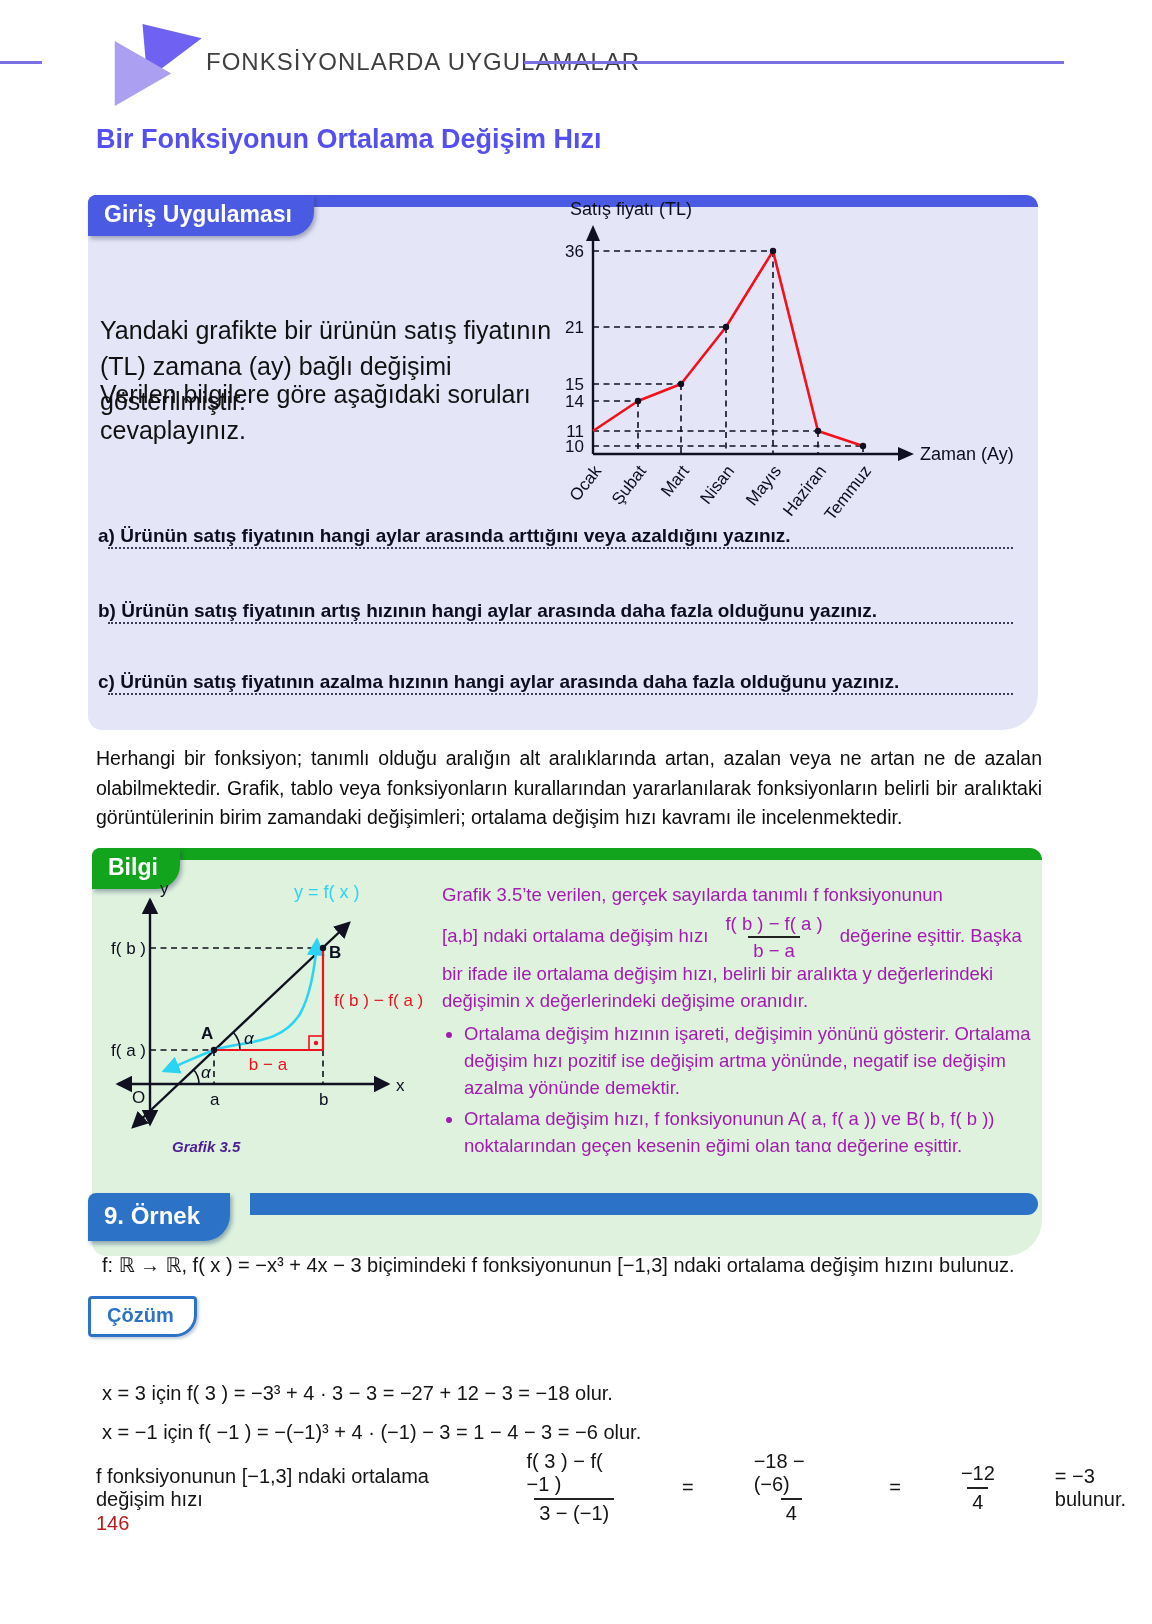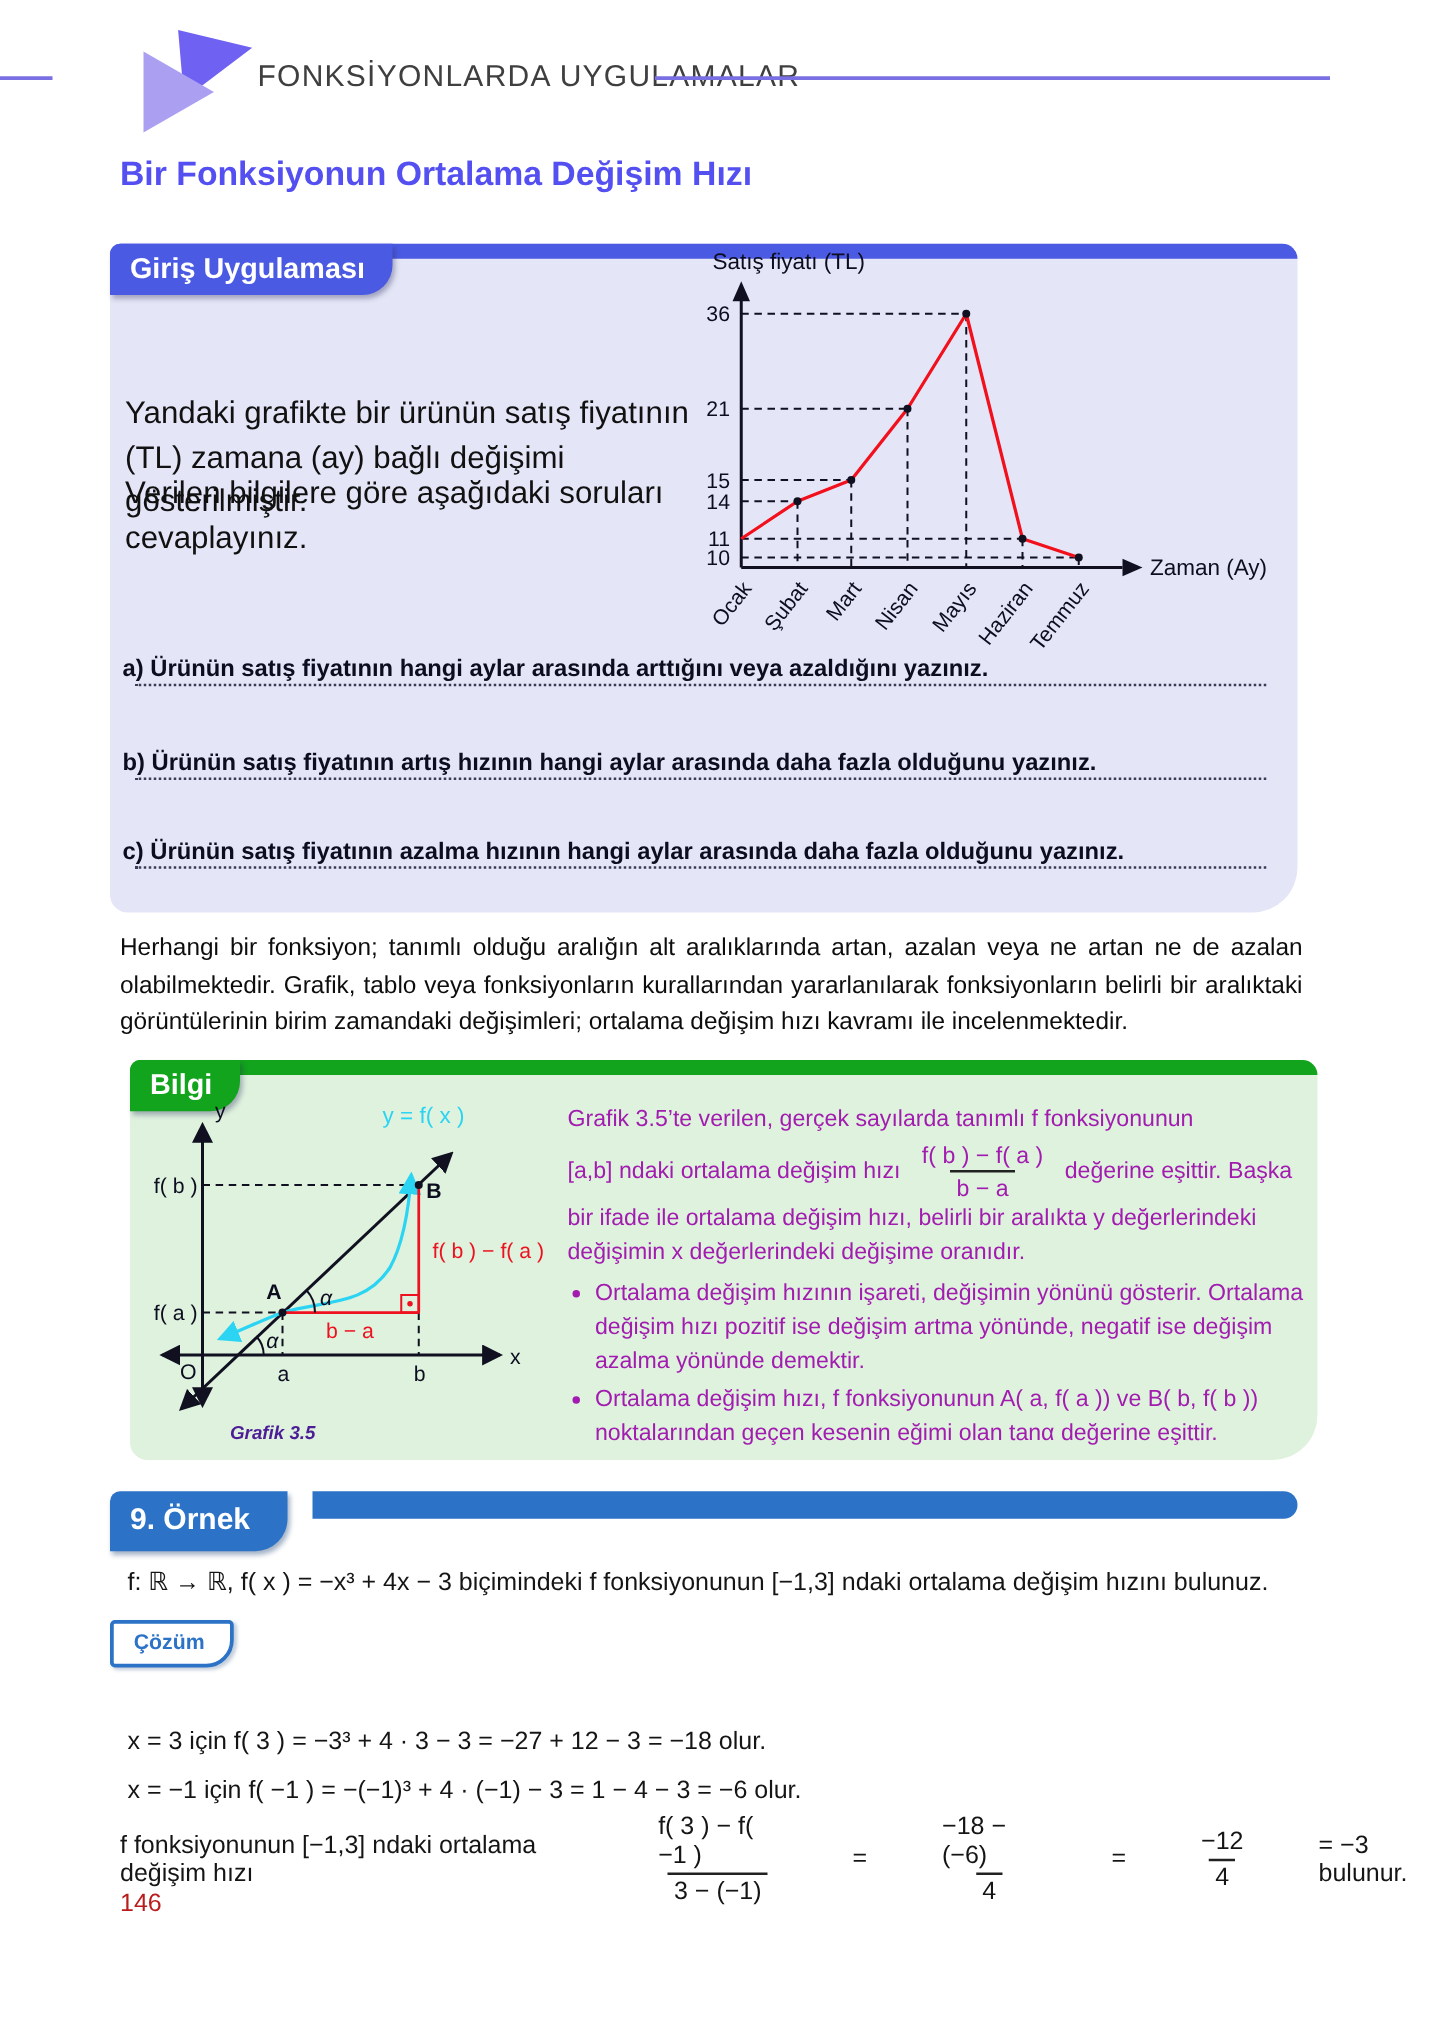--- a/index.html
+++ b/index.html
@@ -46,21 +46,21 @@
 
   .frac{display:inline-flex;flex-direction:column;align-items:center;vertical-align:middle;
         margin:0 7px;line-height:1.15;}
   .frac .num{padding:0 5px 2px;}
   .frac .den{border-top:2px solid #222;padding:2px 5px 0;}
 
   .ornek-bar{position:absolute;background:#2c73c8;border-radius:0 12px 12px 0;}
   .ornek-badge{position:absolute;background:#2c73c8;color:#fff;font-weight:bold;font-size:24px;
                padding:9px 30px 11px 16px;border-radius:8px 0 26px 0;box-shadow:2px 3px 4px rgba(20,60,110,.4);}
   .cozum-badge{position:absolute;background:#fff;border:3px solid #2c73c8;color:#2c73c8;
-               font-weight:bold;font-size:17px;padding:5px 20px 7px 16px;border-radius:4px 4px 22px 4px;
+               font-weight:bold;font-size:20px;padding:5px 20px 7px 16px;border-radius:4px 4px 22px 4px;
                box-shadow:2px 2px 3px rgba(20,60,110,.25);}
   .math{font-size:20px;color:#151515;}
   .mrow{display:flex;align-items:center;gap:48px;}
   .pagenum{font-size:20px;color:#b91c1c;}
 </style>
 </head>
 <body>
 
 <div class="page">
 
@@ -144,21 +144,21 @@
 
     <div class="q" style="left:10px;top:476px;width:930px;">
       <span>c)</span>
       <span>Ürünün satış fiyatının azalma hızının hangi aylar arasında daha fazla olduğunu yazınız.</span>
     </div>
     <div class="ansline" style="left:20px;top:498px;width:905px;"></div>
   </section>
 
   <p class="abs bodypara" style="left:96px;top:744px;width:946px;">Herhangi bir fonksiyon; tanımlı olduğu aralığın alt aralıklarında artan, azalan veya ne artan ne de azalan olabilmektedir. Grafik, tablo veya fonksiyonların kurallarından yararlanılarak fonksiyonların belirli bir aralıktaki görüntülerinin birim zamandaki değişimleri; ortalama değişim hızı kavramı ile incelenmektedir.</p>
 
-  <section class="panel panel-bilgi" style="left:104px;top:848px;width:950px;height:320px;">
+  <section class="panel panel-bilgi" style="left:92px;top:848px;width:950px;height:408px;">
     <div class="ptopbar bar-green"></div>
     <div class="badge badge-green">Bilgi</div>
 
     <svg class="abs" style="left:6px;top:30px;" width="336" height="258" viewBox="0 0 336 258">
       <defs>
         <marker id="arB" viewBox="0 0 10 10" refX="8.5" refY="5" markerWidth="7" markerHeight="7" orient="auto-start-reverse">
             <path d="M0,0 L10,5 L0,10 z" fill="#101020"></path>
           </marker>
         <marker id="arC" viewBox="0 0 10 10" refX="8.5" refY="5" markerWidth="7" markerHeight="7" orient="auto-start-reverse">
             <path d="M0,0 L10,5 L0,10 z" fill="#2bd4f2"></path>

